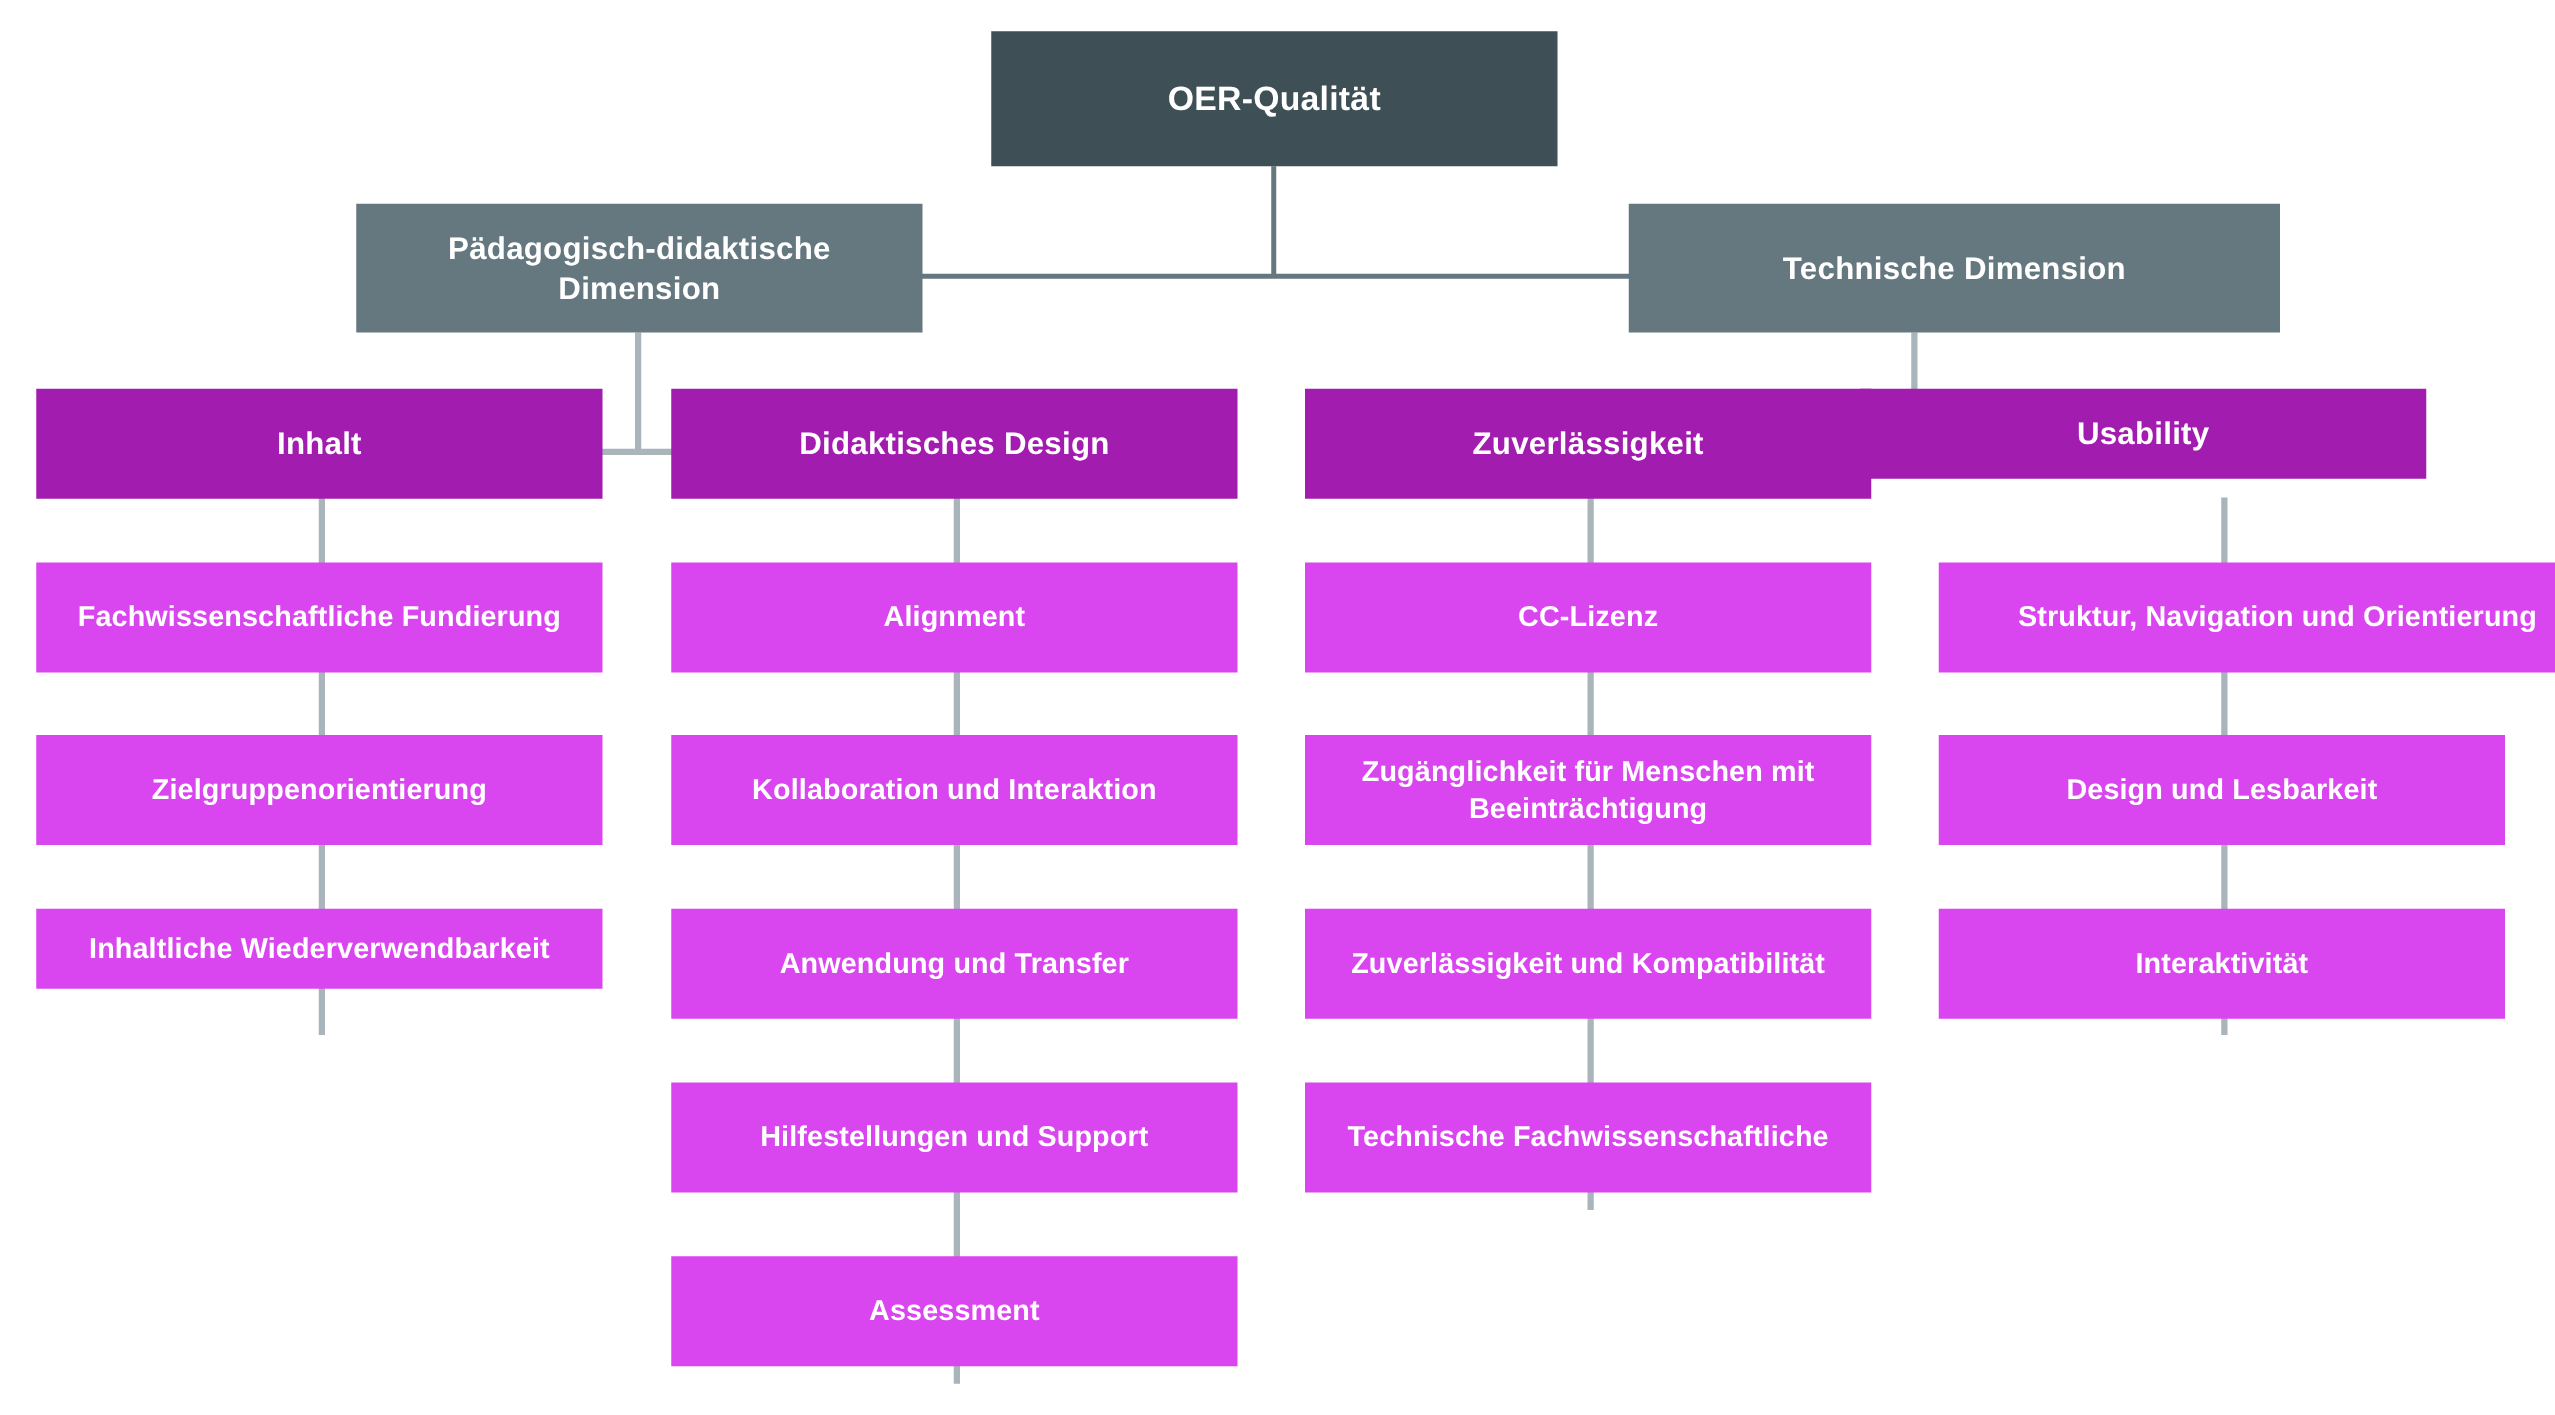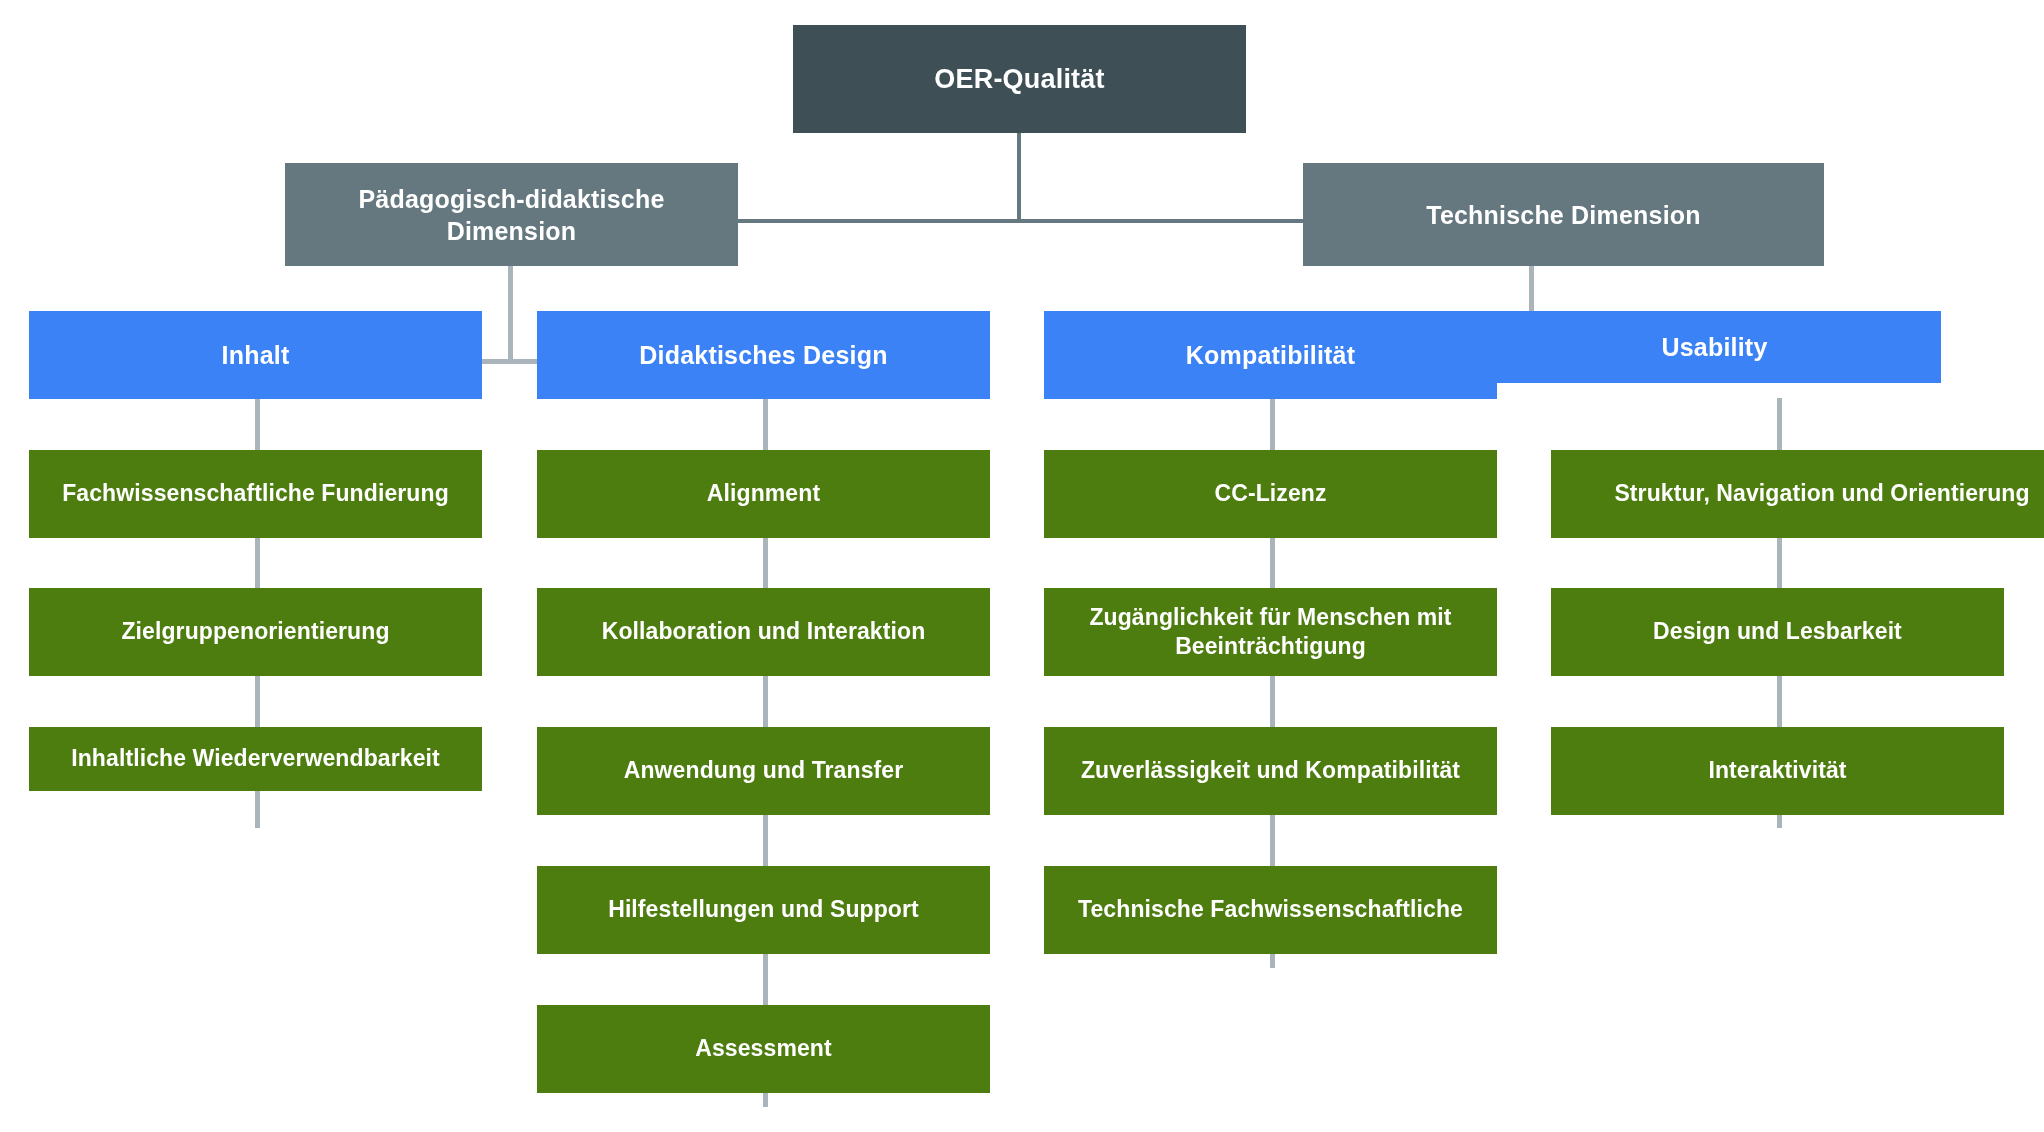--- a/index.html
+++ b/index.html
@@ -34,26 +34,26 @@
     background: #3e4f56;
     font-size: 27px;
     letter-spacing: 0.2px;
   }
   .lvl-branch {
     background: #65787f;
     font-size: 25px;
     letter-spacing: 0.2px;
   }
   .lvl-cat {
-    background: #3b82f6;
+    background: #a21caf;
     font-size: 25px;
     letter-spacing: 0.2px;
   }
   .lvl-leaf {
-    background: #4d7c0f;
+    background: #d946ef;
     font-size: 23px;
     letter-spacing: 0.1px;
   }
   .conn {
     position: absolute;
     background: #a9b4bb;
     z-index: 1;
   }
   .conn-dark {
     position: absolute;
@@ -101,21 +101,21 @@
   <div class="node lvl-leaf" style="left:29px; top:588px; width:453px; height:88px;">Zielgruppenorientierung</div>
   <div class="node lvl-leaf" style="left:29px; top:727px; width:453px; height:64px;">Inhaltliche Wiederverwendbarkeit</div>
 
   <div class="node lvl-cat" style="left:537px; top:311px; width:453px; height:88px;">Didaktisches Design</div>
   <div class="node lvl-leaf" style="left:537px; top:450px; width:453px; height:88px;">Alignment</div>
   <div class="node lvl-leaf" style="left:537px; top:588px; width:453px; height:88px;">Kollaboration und Interaktion</div>
   <div class="node lvl-leaf" style="left:537px; top:727px; width:453px; height:88px;">Anwendung und Transfer</div>
   <div class="node lvl-leaf" style="left:537px; top:866px; width:453px; height:88px;">Hilfestellungen und Support</div>
   <div class="node lvl-leaf" style="left:537px; top:1005px; width:453px; height:88px;">Assessment</div>
 
-  <div class="node lvl-cat" style="left:1044px; top:311px; width:453px; height:88px;">Kompatibilität</div>
+  <div class="node lvl-cat" style="left:1044px; top:311px; width:453px; height:88px;">Zuverlässigkeit</div>
   <div class="node lvl-leaf" style="left:1044px; top:450px; width:453px; height:88px;">CC-Lizenz</div>
   <div class="node lvl-leaf" style="left:1044px; top:588px; width:453px; height:88px;">Zugänglichkeit für Menschen mit Beeinträchtigung</div>
   <div class="node lvl-leaf" style="left:1044px; top:727px; width:453px; height:88px;">Zuverlässigkeit und Kompatibilität</div>
   <div class="node lvl-leaf" style="left:1044px; top:866px; width:453px; height:88px;">Technische Fachwissenschaftliche</div>
 
   <div class="node lvl-cat" style="left:1488px; top:311px; width:453px; height:72px;">Usability</div>
   <div class="node lvl-leaf" style="left:1551px; top:450px; width:542px; height:88px;">Struktur, Navigation und Orientierung</div>
   <div class="node lvl-leaf" style="left:1551px; top:588px; width:453px; height:88px;">Design und Lesbarkeit</div>
   <div class="node lvl-leaf" style="left:1551px; top:727px; width:453px; height:88px;">Interaktivität</div>
 

